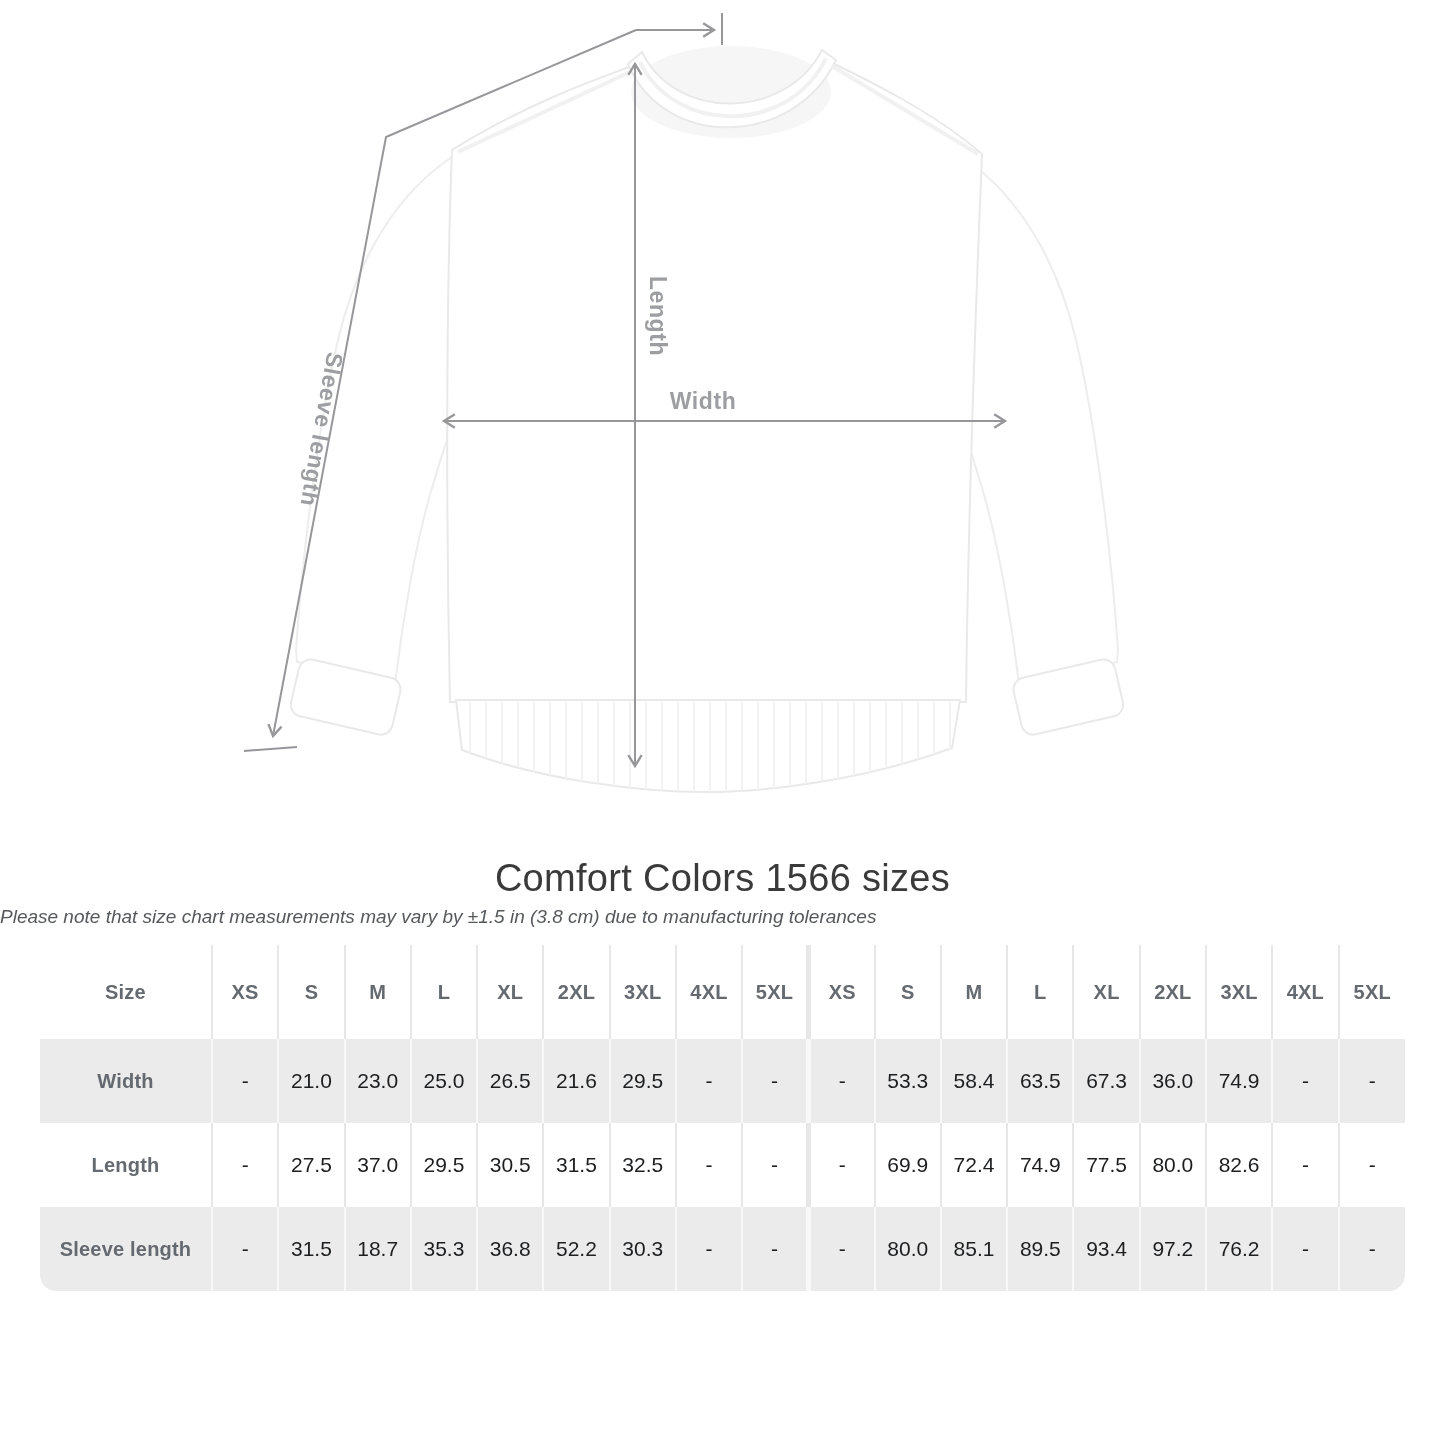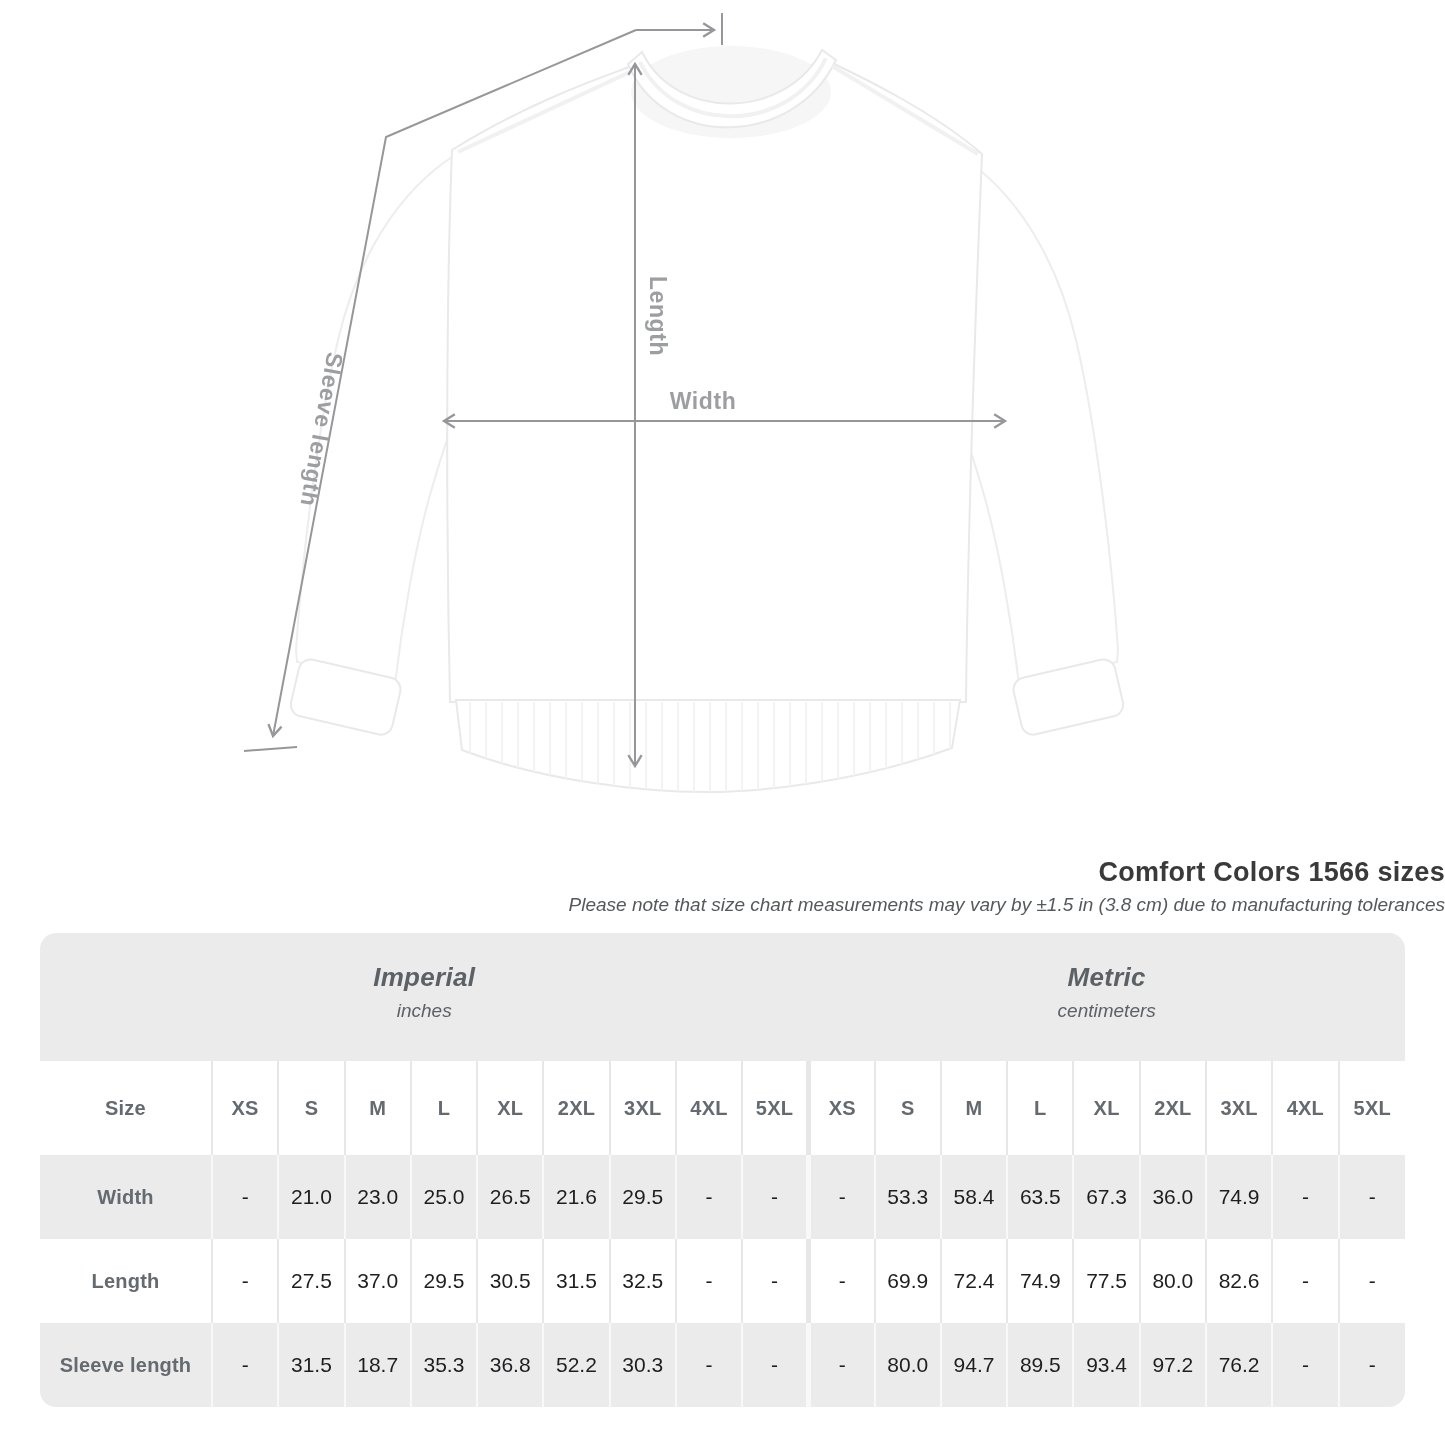--- a/index.html
+++ b/index.html
@@ -18,25 +18,25 @@
   .mlabel{
     font-family:"Liberation Sans", sans-serif;font-size:23px;font-weight:bold;
     fill:var(--label);letter-spacing:0.6px;
   }
   .garment-outline{fill:#ffffff;stroke:#e9e9e9;stroke-width:2;}
   .garment-soft{fill:#ffffff;stroke:#ededed;stroke-width:2;}
   .seam{stroke:#f1f1f1;stroke-width:4;fill:none;}
   .rib{stroke:#f3f3f3;stroke-width:2;}
 
   .page-title{
-    margin:12px 0 6px;text-align:right;
-    font-size:27px;font-weight:bold;color:var(--title);letter-spacing:0.3px;
+    margin:12px 0 6px;text-align:center;
+    font-size:38px;font-weight:normal;color:var(--title);letter-spacing:0.3px;
   }
   .page-subtitle{
-    margin:0 0 17px;text-align:right;font-style:italic;
+    margin:0 0 17px;text-align:left;font-style:italic;
     font-size:19px;color:var(--subtitle);
   }
 
   .table-card{
     margin:0 40px;border-radius:16px;overflow:hidden;
   }
   .size-table{
     width:100%;border-collapse:collapse;table-layout:fixed;
   }
   .size-table col.c-label{width:172px;}
@@ -145,30 +145,20 @@
 <h1 class="page-title">Comfort Colors 1566 sizes</h1>
 <p class="page-subtitle">Please note that size chart measurements may vary by ±1.5 in (3.8 cm) due to manufacturing tolerances</p>
 
 <div class="table-card">
   <table class="size-table">
     <colgroup>
       <col class="c-label">
       <col span="18">
     </colgroup>
     <tbody>
-      <tr class="band-row">
-        <td colspan="10">
-          <div class="band-title">Imperial</div>
-          <div class="band-sub">inches</div>
-        </td>
-        <td colspan="9">
-          <div class="band-title">Metric</div>
-          <div class="band-sub">centimeters</div>
-        </td>
-      </tr>
       <tr class="row-white header-row">
         <th class="row-label">Size</th>
       <th class="head-cell cell">XS</th>
           <th class="head-cell cell">S</th>
           <th class="head-cell cell">M</th>
           <th class="head-cell cell">L</th>
           <th class="head-cell cell">XL</th>
           <th class="head-cell cell">2XL</th>
           <th class="head-cell cell">3XL</th>
           <th class="head-cell cell">4XL</th>
@@ -231,21 +221,21 @@
           <td class="val-cell cell">31.5</td>
           <td class="val-cell cell">18.7</td>
           <td class="val-cell cell">35.3</td>
           <td class="val-cell cell">36.8</td>
           <td class="val-cell cell">52.2</td>
           <td class="val-cell cell">30.3</td>
           <td class="val-cell cell">-</td>
           <td class="val-cell cell">-</td>
           <td class="val-cell cell metric-start">-</td>
           <td class="val-cell cell">80.0</td>
-          <td class="val-cell cell">94.7</td>
+          <td class="val-cell cell">85.1</td>
           <td class="val-cell cell">89.5</td>
           <td class="val-cell cell">93.4</td>
           <td class="val-cell cell">97.2</td>
           <td class="val-cell cell">76.2</td>
           <td class="val-cell cell">-</td>
           <td class="val-cell cell">-</td>
         </tr>
       </tbody>
   </table>
 </div>

